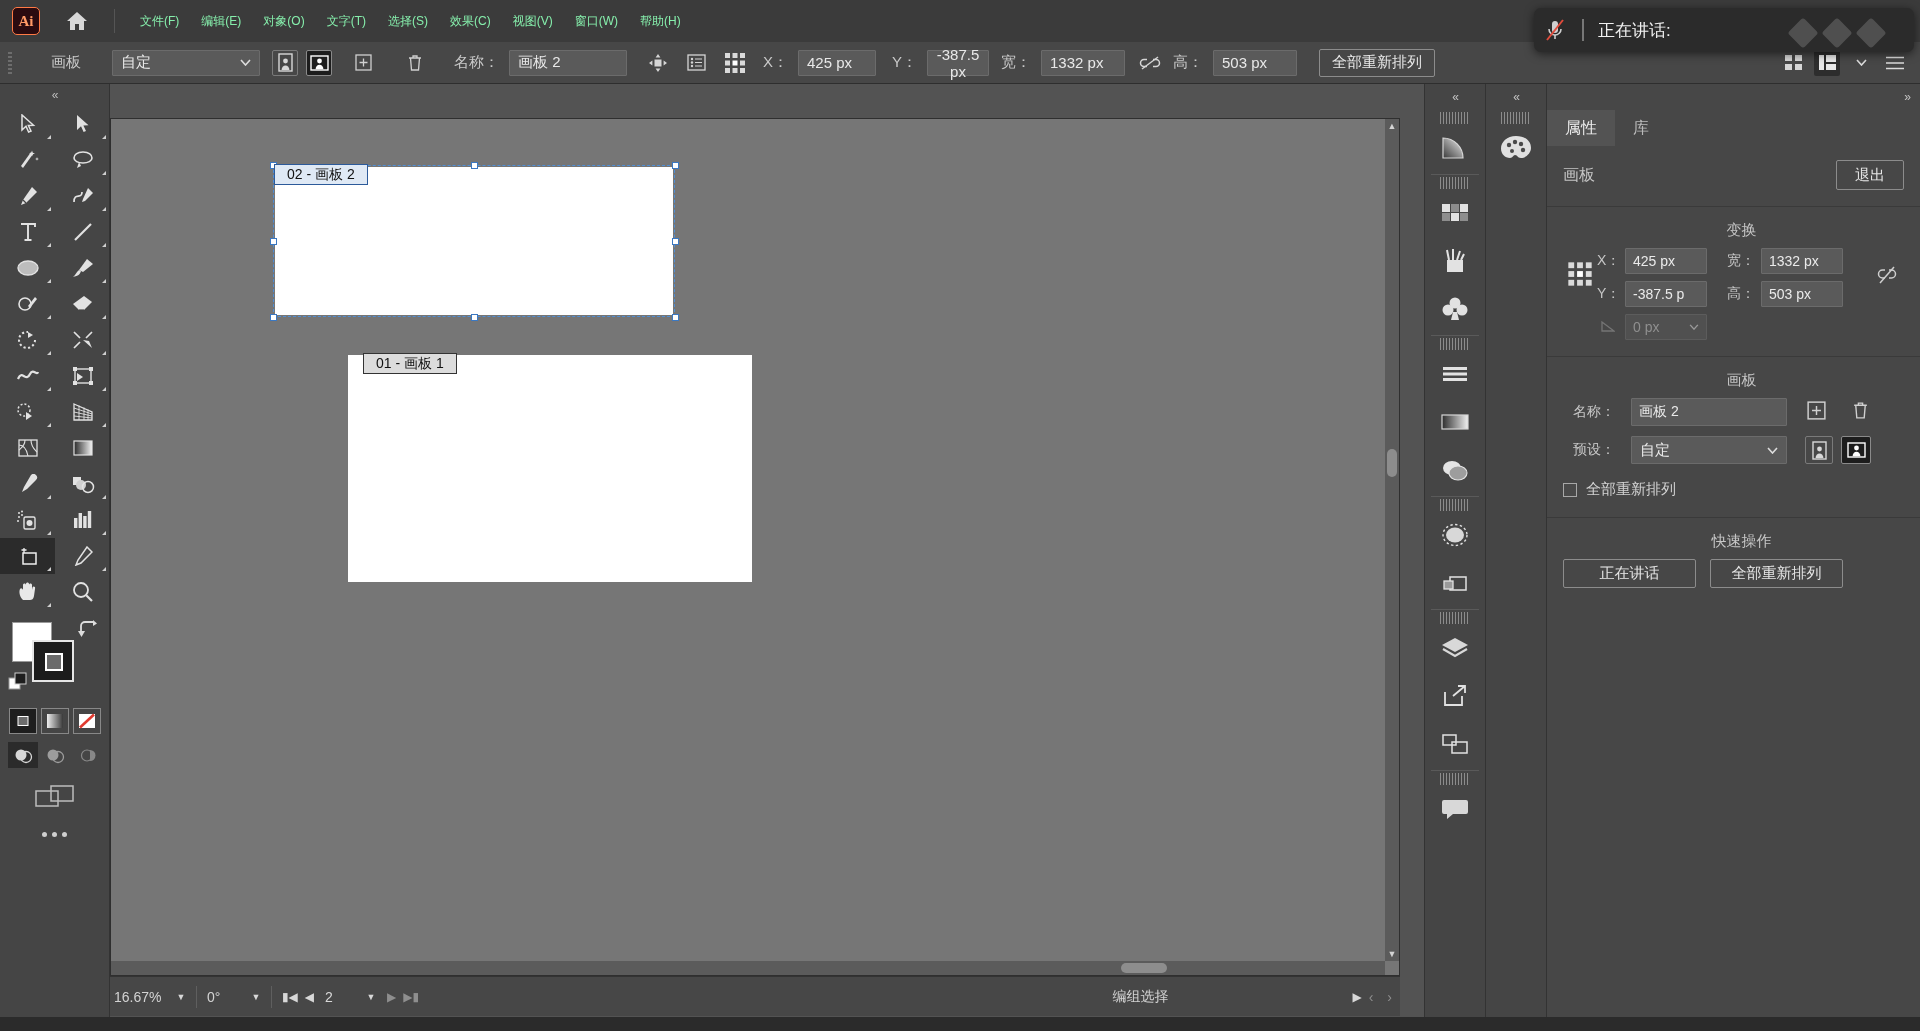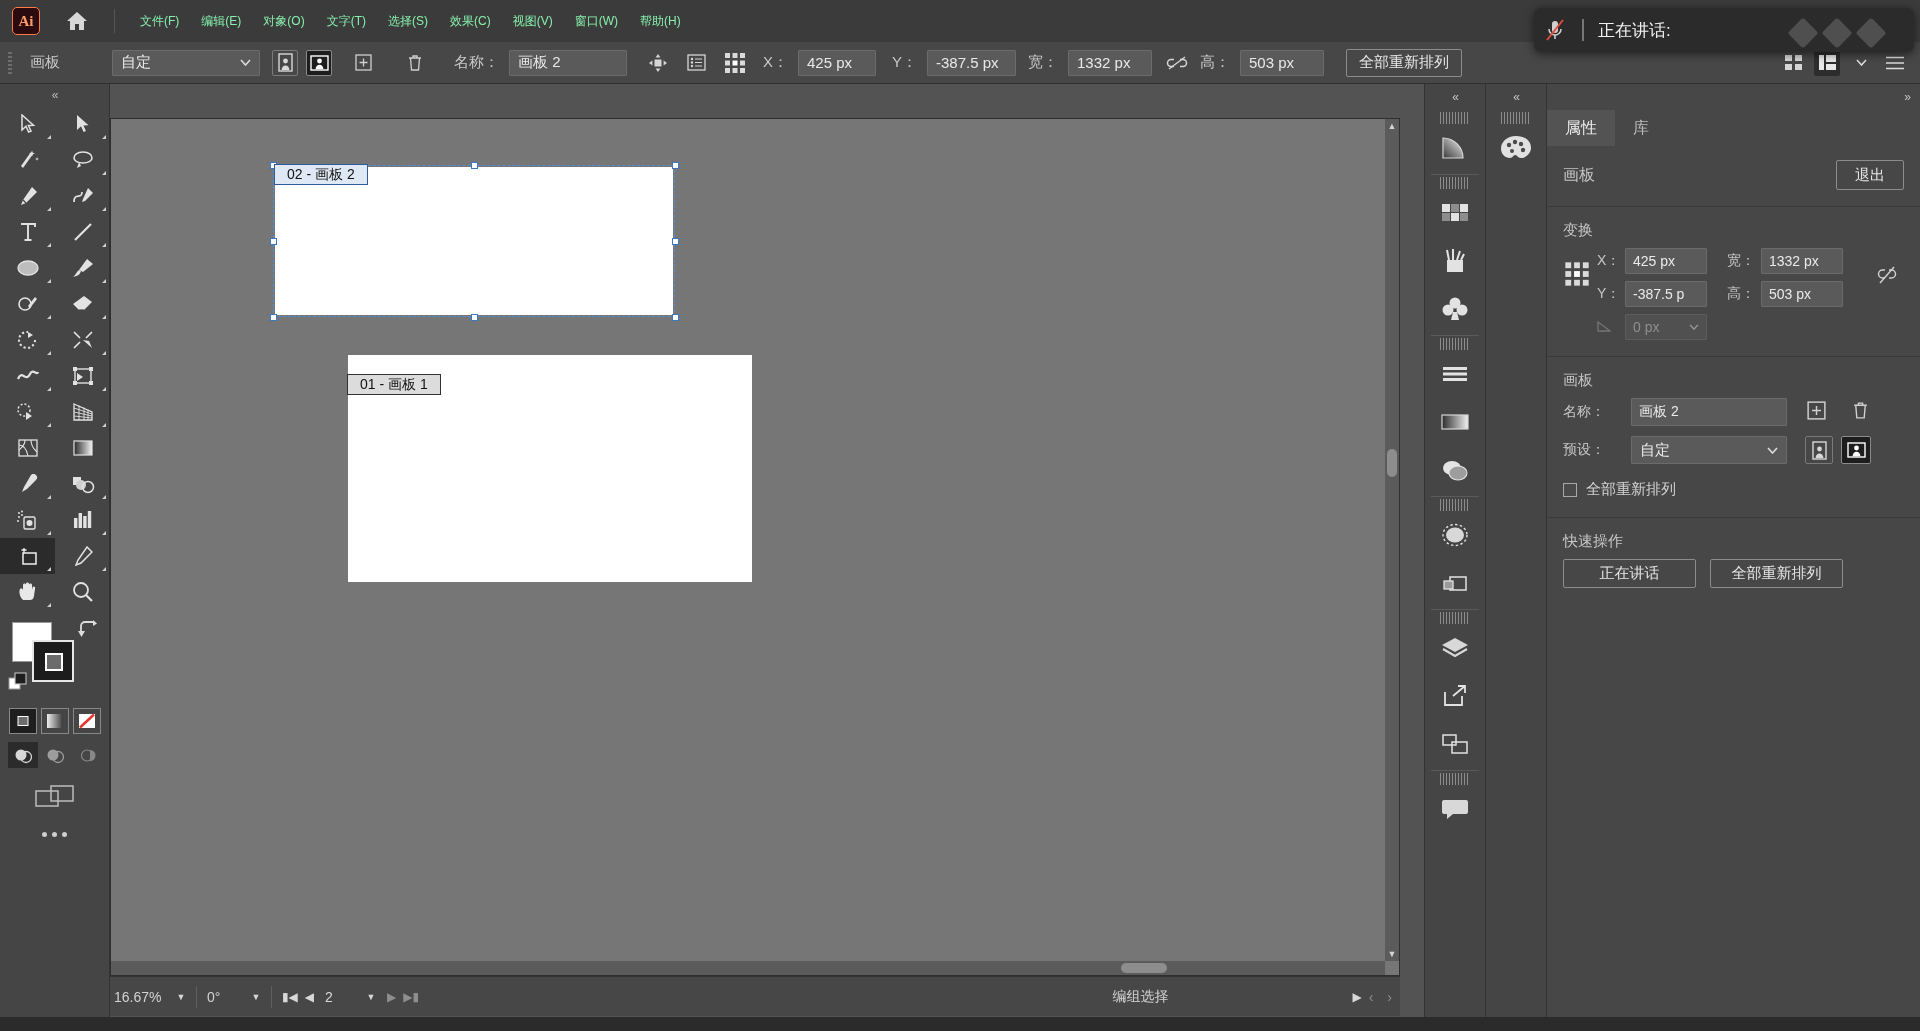--- a/index.html
+++ b/index.html
@@ -3,21 +3,21 @@
 <meta charset="utf-8">
 <title>Adobe Illustrator</title>
 <style>
   * { box-sizing: border-box; margin:0; padding:0; }
   html,body{
     width:1920px; height:1031px; overflow:hidden;
     background:#535353;
     font-family:"Liberation Sans","DejaVu Sans",sans-serif;
     -webkit-font-smoothing:antialiased;
   }
-  #app{ position:relative; width:1920px; height:1031px; }
+  #app{ position:relative; width:1920px; height:1031px;text-align:center; }
 
   
   .menubar{
     position:absolute; left:0; top:0; width:1920px; height:42px;
     background:#3b3b3b; display:flex; align-items:center;
   }
   .ai-logo{
     width:28px;height:28px;margin-left:12px;border-radius:5px;
     background:#2a0b10; border:1px solid #ff7a45;
     color:#ff9a66; font-size:15px; font-weight:bold;
@@ -307,21 +307,21 @@
           <rect x="2" y="17" width="5" height="5"></rect>
             <rect x="9.5" y="17" width="5" height="5"></rect>
             <rect x="17" y="17" width="5" height="5"></rect>
         </g>
       </svg>
     </div>
 
     <div class="cb-label" style="margin-left:10px">X：</div>
     <div class="cb-input" style="width:78px">425 px</div>
     <div class="cb-label" style="margin-left:16px">Y：</div>
-    <div class="cb-input" style="width:89px">-387.5 px</div>
+    <div class="cb-input" style="width:62px">-387.5 px</div>
     <div class="cb-label" style="margin-left:12px">宽：</div>
     <div class="cb-input" style="width:84px">1332 px</div>
     <div class="icon-btn" style="margin-left:12px">
       <svg width="22" height="16" viewBox="0 0 22 16">
           <path d="M8 4.5 h-3 a3.5 3.5 0 0 0 0 7 h3 M14 4.5 h3 a3.5 3.5 0 0 1 0 7 h-3" stroke="#d6d6d6" stroke-width="1.5" fill="none"></path>
           <path d="M3 14 L19 2" stroke="#d6d6d6" stroke-width="1.4"></path>
         </svg>
     </div>
     <div class="cb-label" style="margin-left:6px">高：</div>
     <div class="cb-input" style="width:84px">503 px</div>
@@ -674,21 +674,21 @@
     <div class="handle" style="left:360px;top:43px;"></div>
     <div class="handle" style="left:561px;top:43px;"></div>
     <div class="handle" style="left:159px;top:119px;"></div>
     <div class="handle" style="left:561px;top:119px;"></div>
     <div class="handle" style="left:159px;top:195px;"></div>
     <div class="handle" style="left:360px;top:195px;"></div>
     <div class="handle" style="left:561px;top:195px;"></div>
     <div class="ab-label sel" style="left:163px;top:45px;">02 - 画板 2</div>
 
     <div class="artboard" style="left:237px;top:236px;width:404px;height:227px;"></div>
-    <div class="ab-label" style="left:236px;top:234px;margin-top:21px;">01 - 画板 1</div>
+    <div class="ab-label" style="left:252px;top:234px;">01 - 画板 1</div>
 
     <div class="vscroll">
       <div class="arrow" style="top:0">▲</div>
       <div class="thumb"></div>
       <div class="arrow" style="bottom:0">▼</div>
     </div>
     <div class="hscroll">
       <div class="thumb"></div>
     </div>
   </div>

